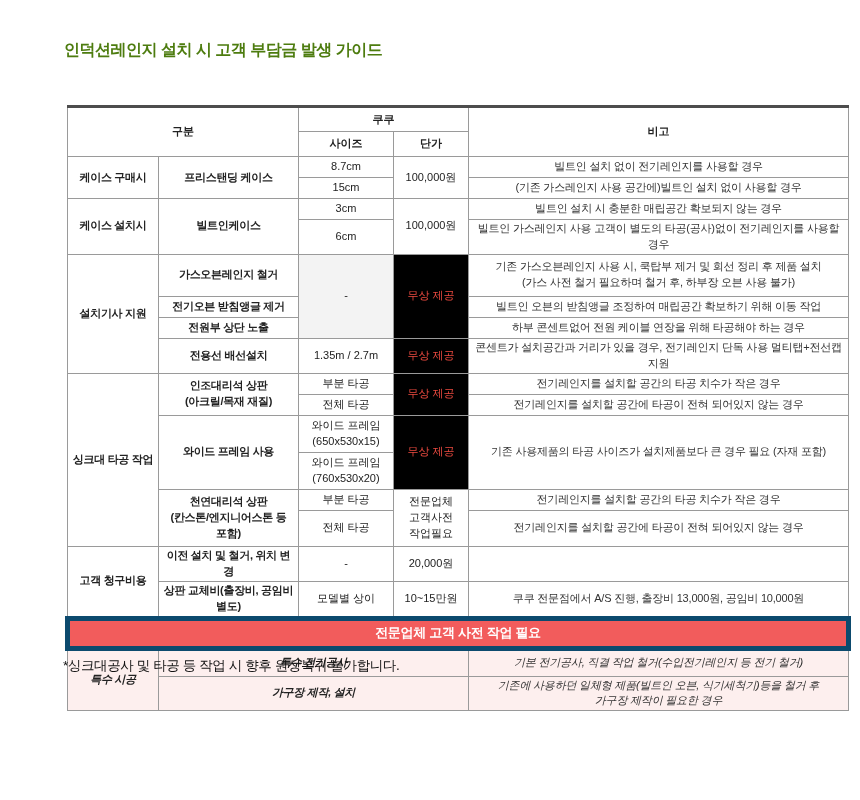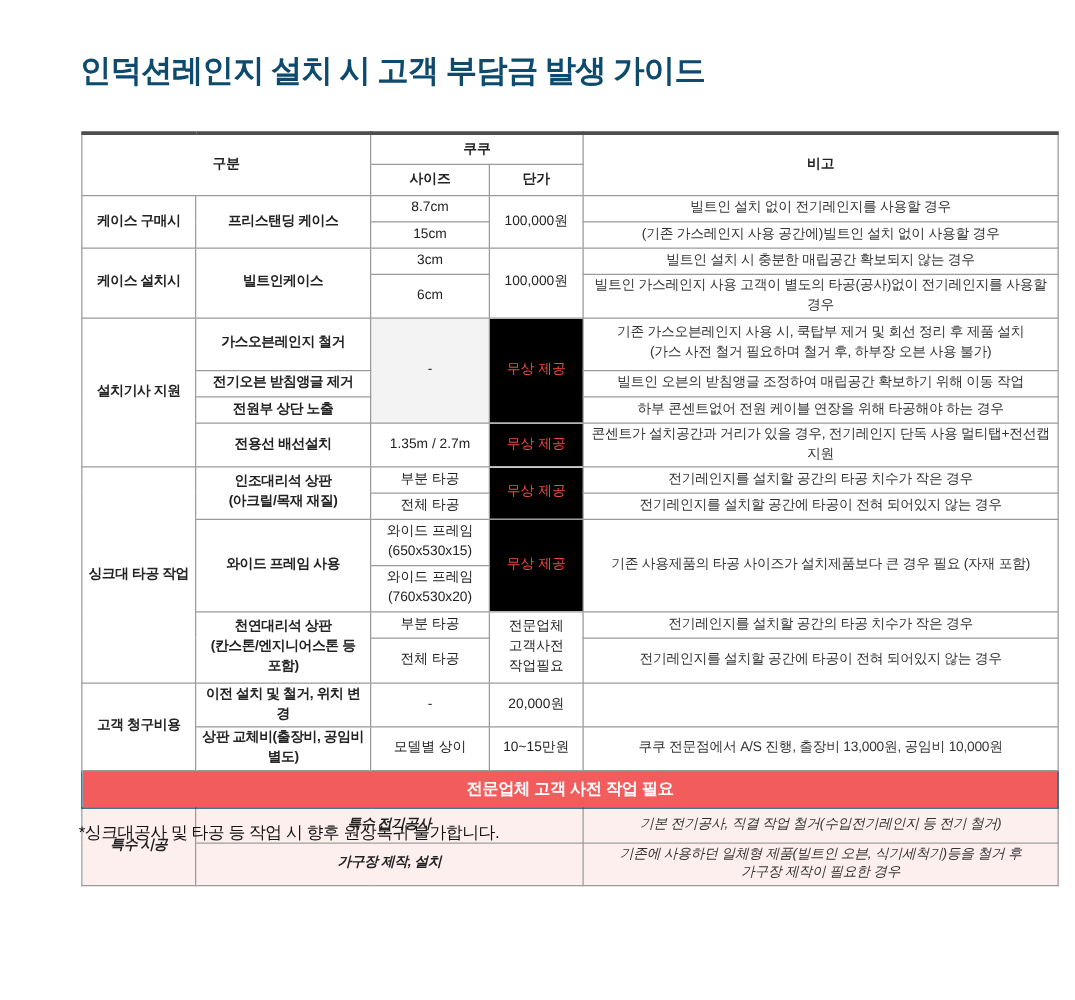--- a/index.html
+++ b/index.html
@@ -2,23 +2,22 @@
 <html><head>
 <meta charset="utf-8">
 <style>
   html,body{margin:0;padding:0;}
   body{
     width:860px;height:800px;background:#ffffff;position:relative;
     font-family:"Liberation Sans","DejaVu Sans",sans-serif;color:#222;
     -webkit-font-smoothing:antialiased;
   }
   .page-title{
-    position:absolute;left:64px;top:40px;font-size:25px;font-weight:bold;color:#0c4a6e;
+    position:absolute;left:64px;top:40px;font-size:16px;font-weight:bold;color:#4d7c0f;
     letter-spacing:-0.5px;
-    font-family:Liberation Serif, serif;
   }
   table.guide{
     position:absolute;left:65px;top:105px;width:781px;
     border-collapse:collapse;table-layout:fixed;
     font-size:11px;color:#222;
     border:1px solid #8f8f8f;border-top:3px solid #4d4d4d;
   }
   table.guide td{
     border:1px solid #9a9a9a;padding:1px 4px;text-align:center;vertical-align:middle;
     line-height:1.45;overflow:hidden;
@@ -27,21 +26,21 @@
   td.item{font-weight:bold;letter-spacing:-0.3px;}
   td.hdr{font-weight:bold;}
   td.note{text-align:left;padding-left:10px;letter-spacing:-0.2px;color:#333;}
   td.free{color:#ee4b40;background:#000000;font-weight:normal;}
   td.graybg{background:#f3f3f3;}
   .pre{white-space:pre-line;}
   tr.h25{height:25px;} tr.h21{height:21px;} tr.h42{height:42px;} tr.h37{height:37px;}
   tr.h36{height:36px;} tr.h28{height:28px;} tr.h32{height:32px;padding-left:38px;} tr.h30{height:30px;}
   tr.banner-row td{
     background:#f25c5c;color:#ffffff;font-weight:bold;font-size:13px;
-    text-align:center;border:1px solid #0c4a6e;letter-spacing:-0.3px;
+    text-align:center;border:5px solid #0c4a6e;letter-spacing:-0.3px;
   }
   tr.pink td{background:#fdefee;font-style:italic;}
   .footnotes{
     position:absolute;left:63px;top:652px;font-size:13.5px;color:#111;
     line-height:27px;letter-spacing:-0.4px;
   }
 </style>
 </head>
 <body>
 

